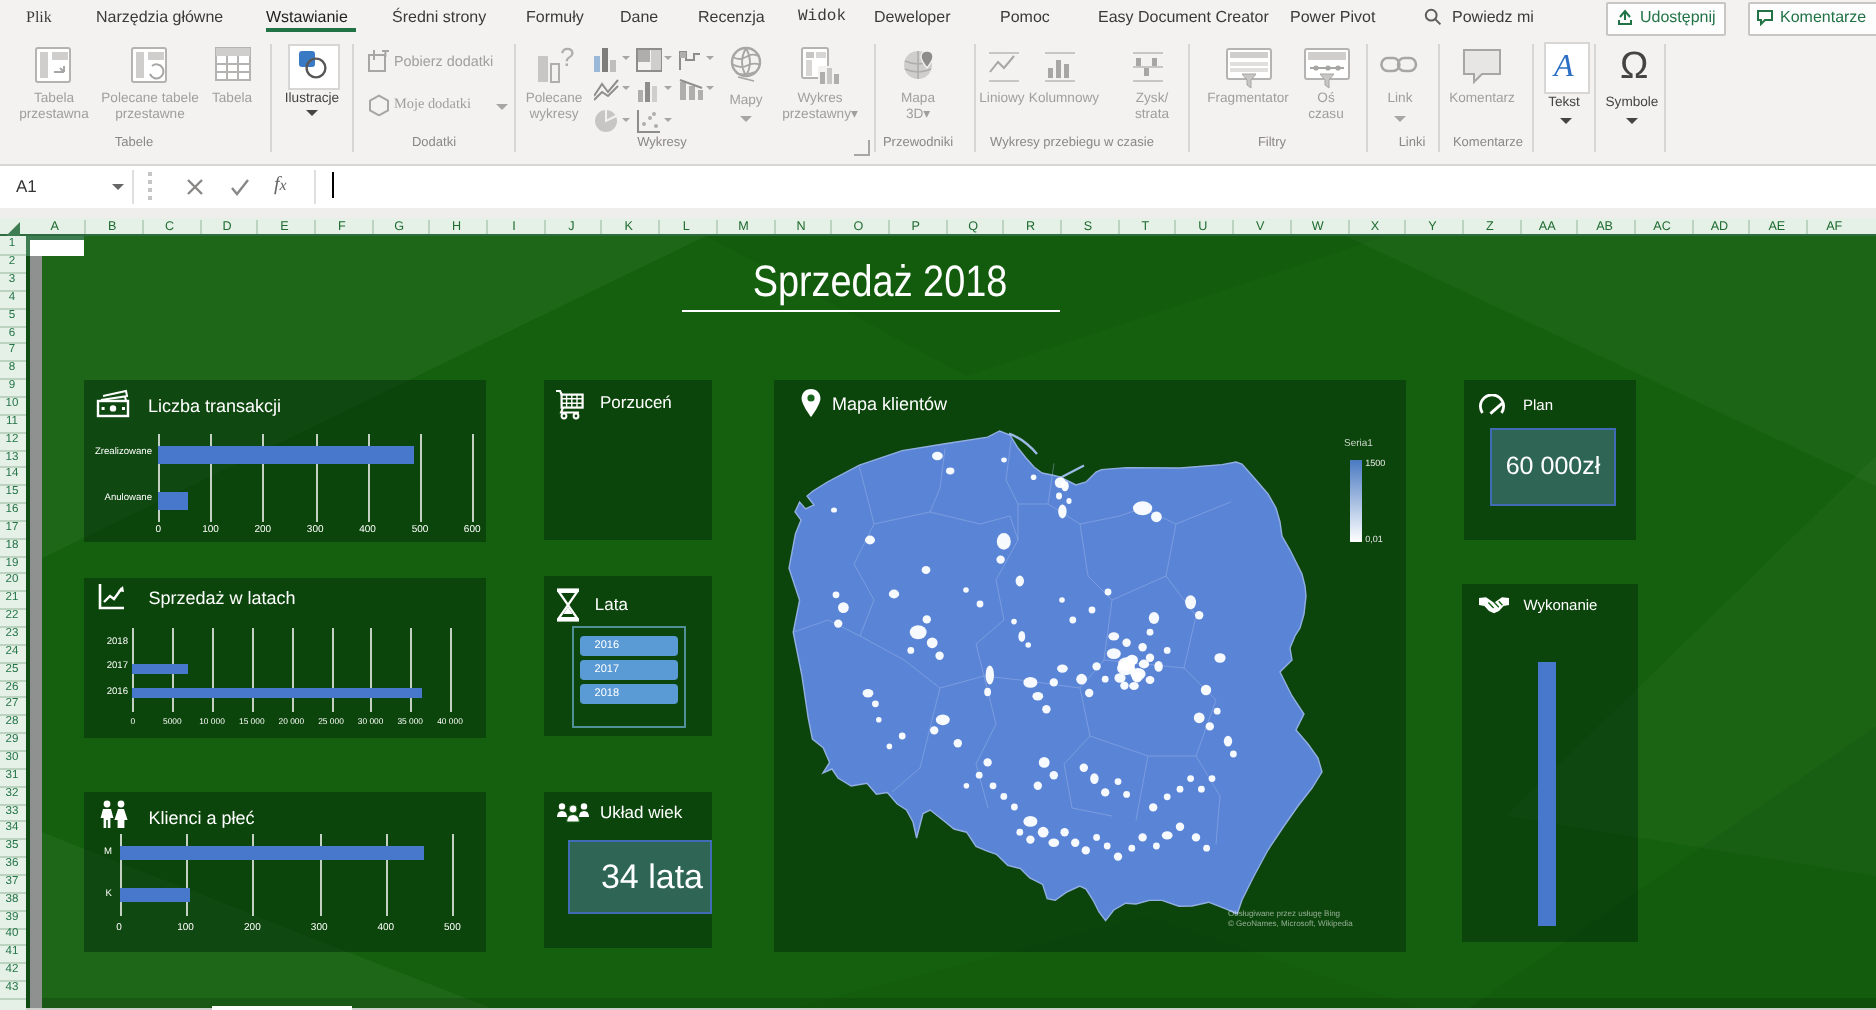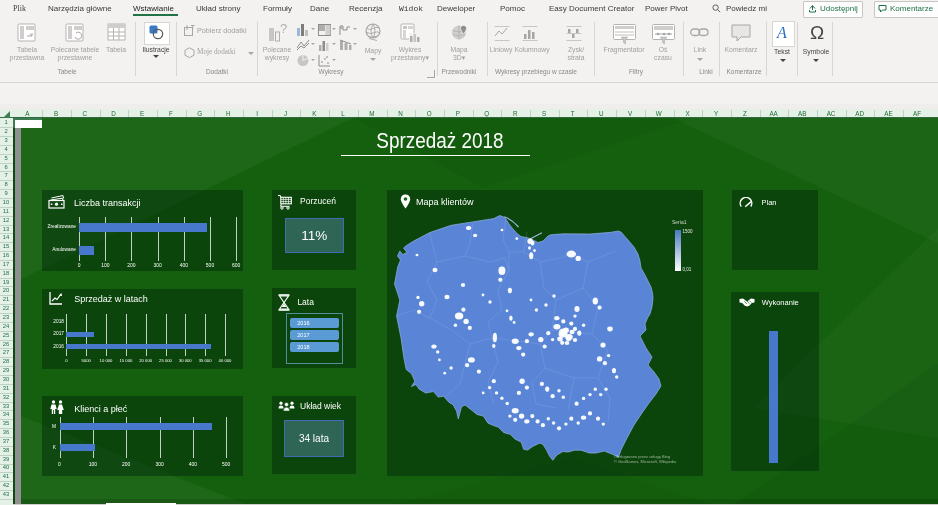--- a/index.html
+++ b/index.html
@@ -32,21 +32,21 @@
   .tealbox{position:absolute;background:#2e6555;border:1px solid #3f6cb5;color:#fff;text-align:center;}
 </style>
 </head>
 <body>
 <div id="app">
   <div id="tabbar">
     <div class="tab" style="left:13px;font-family:Liberation Serif, serif;">Plik</div>
     <div class="tab" style="left:48px;">Narzędzia główne</div>
     <div class="tab" style="left:133px;color:#222;">Wstawianie</div>
     <div class="abs" style="left:133px;top:14px;width:45px;height:2px;background:#217346;"></div>
-    <div class="tab" style="left:196px;">Układ strony</div>
+    <div class="tab" style="left:196px;">Średni strony</div>
     <div class="tab" style="left:263px;">Formuły</div>
     <div class="tab" style="left:310px;">Dane</div>
     <div class="tab" style="left:349px;">Recenzja</div>
     <div class="tab" style="left:399px;font-family:Liberation Mono, monospace;">Widok</div>
     <div class="tab" style="left:437px;">Deweloper</div>
     <div class="tab" style="left:500px;">Pomoc</div>
     <div class="tab" style="left:549px;">Easy Document Creator</div>
     <div class="tab" style="left:645px;">Power Pivot</div>
     <svg class="abs" style="left:712px;top:4px;" width="9" height="9" viewBox="0 0 9 9">
         <circle cx="3.6" cy="3.6" r="2.7" fill="none" stroke="#605e5c" stroke-width="1"></circle>
@@ -266,20 +266,35 @@
         <text x="1" y="14" font-size="16" font-style="italic" fill="#2c6fc4" font-family="Liberation Serif">A</text>
       </svg>
     <div class="biglabel en" style="left:752px;top:30px;width:60px;">Tekst</div>
     <div class="abs" style="left:780px;top:41px;width:0;height:0;border-left:3px solid transparent;border-right:3px solid transparent;border-top:3px solid #444;"></div>
     
     <svg class="icon" style="left:807px;top:4px;" width="19" height="21" viewBox="0 0 19 21">
         <text x="3" y="17" font-size="19" fill="#444" font-family="Liberation Sans">Ω</text>
       </svg>
     <div class="biglabel en" style="left:786px;top:30px;width:60px;">Symbole</div>
     <div class="abs" style="left:813px;top:41px;width:0;height:0;border-left:3px solid transparent;border-right:3px solid transparent;border-top:3px solid #444;"></div>
+  </div>
+  <div id="fbar">
+    <div class="abs" style="left:8px;top:5px;font-size:8.5px;color:#333;">A1</div>
+    <div class="abs" style="left:56px;top:9px;width:0;height:0;border-left:3px solid transparent;border-right:3px solid transparent;border-top:3.5px solid #666;"></div>
+    <div class="abs" style="left:66px;top:2px;width:1px;height:17px;background:#e1dfdd;"></div>
+    <div class="abs" style="left:74px;top:3px;width:2px;height:2px;background:#c8c6c4;box-shadow:0 4px 0 #c8c6c4, 0 8px 0 #c8c6c4, 0 12px 0 #c8c6c4;"></div>
+    <svg class="abs" style="left:93px;top:6px;" width="9" height="9" viewBox="0 0 9 9">
+        <path d="M1 1 L8 8 M8 1 L1 8" stroke="#8a8886" stroke-width="1.2"></path>
+      </svg>
+    <svg class="abs" style="left:115px;top:6px;" width="10" height="9" viewBox="0 0 10 9">
+        <path d="M1 5 L3.5 8 L9 1" stroke="#8a8886" stroke-width="1.2" fill="none"></path>
+      </svg>
+    <div class="abs" style="left:137px;top:4px;font-size:10px;font-style:italic;color:#666;font-family:'Liberation Serif',serif;">f<span style="font-size:8px;">x</span></div>
+    <div class="abs" style="left:157px;top:2px;width:1px;height:17px;background:#e1dfdd;"></div>
+    <div class="abs" style="left:166px;top:3px;width:1px;height:13px;background:#000;"></div>
   </div>
   <div id="colhead">
     <div class="abs" style="left:0;top:5px;width:938px;height:9px;background:#e5f0e6;border-bottom:1.2px solid #2e6b40;box-sizing:border-box;"></div>
     <div class="abs" style="left:3px;top:7px;width:0;height:0;border-left:7px solid transparent;border-bottom:7px solid #3e7d52;"></div>
     <div class="ch" style="left:13.4px;">A</div>
     <div class="ch" style="left:42.1px;">B</div>
     <div class="abs" style="left:42.1px;top:6px;width:1px;height:7px;background:#bcd3c0;"></div>
     <div class="ch" style="left:70.8px;">C</div>
     <div class="abs" style="left:70.8px;top:6px;width:1px;height:7px;background:#bcd3c0;"></div>
     <div class="ch" style="left:99.5px;">D</div>
@@ -448,21 +463,20 @@
     <div class="axlab" style="left:213.2px;top:343px;">500</div>
     <svg class="abs" style="left:263.5px;top:76px;" width="16" height="16" viewBox="0 0 16 16">
       <path d="M1 1.5 h2 l1 2" fill="none" stroke="#fff" stroke-width="1.1"></path>
       <rect x="3.8" y="3.3" width="10.5" height="6.5" fill="none" stroke="#fff" stroke-width="1.1"></rect>
       <path d="M6.3 3.3 v6.5 M8.9 3.3 v6.5 M11.5 3.3 v6.5 M3.8 5.4 h10.5 M3.8 7.6 h10.5" stroke="#fff" stroke-width="0.7"></path>
       <path d="M4.5 9.8 l-1 2.5 h9" fill="none" stroke="#fff" stroke-width="1"></path>
       <circle cx="5" cy="14" r="1.2" fill="none" stroke="#fff" stroke-width="1"></circle>
       <circle cx="11" cy="14" r="1.2" fill="none" stroke="#fff" stroke-width="1"></circle>
     </svg>
     <div class="ptitle" style="left:287px;top:77.8px;font-size:8.5px;">Porzuceń</div>
-    <div class="tealbox" style="left:272px;top:100px;width:56.5px;height:33px;line-height:33px;font-size:13.5px;">11%</div>
     <svg class="abs" style="left:264px;top:175.5px;" width="14" height="17" viewBox="0 0 14 17">
       <path d="M1.5 1 h11" stroke="#fff" stroke-width="1.6"></path>
       <path d="M1.5 16 h11" stroke="#fff" stroke-width="1.6"></path>
       <path d="M2.5 2 L7 8.5 L11.5 2 Z" fill="none" stroke="#fff" stroke-width="1.1"></path>
       <path d="M2.5 15 L7 8.5 L11.5 15 Z" fill="none" stroke="#fff" stroke-width="1.1"></path>
       <path d="M4.7 13 h4.6 L7 9.5 Z" fill="#fff"></path>
     </svg>
     <div class="ptitle" style="left:284.4px;top:179px;font-size:8.5px;">Lata</div>
     <div class="abs" style="left:273.3px;top:195.4px;width:56.3px;height:50.3px;border:1px solid rgba(105,170,200,0.75);box-sizing:border-box;"></div>
     <div class="abs" style="left:277.3px;top:199.7px;width:48.3px;height:10.2px;background:#5b9bd5;border-radius:2px;color:#fff;font-size:5.5px;line-height:10.2px;padding-left:7px;box-sizing:border-box;">2016</div>
@@ -470,26 +484,27 @@
     <div class="abs" style="left:277.3px;top:223.8px;width:48.3px;height:10.2px;background:#5b9bd5;border-radius:2px;color:#fff;font-size:5.5px;line-height:10.2px;padding-left:7px;box-sizing:border-box;">2018</div>
     <svg class="abs" style="left:263.5px;top:281.5px;" width="19" height="12" viewBox="0 0 19 12">
       <circle cx="4" cy="3.2" r="1.6" fill="#fff"></circle>
       <path d="M1.5 8.5 q0-3 2.5-3 q2.5 0 2.5 3 z" fill="#fff"></path>
       <circle cx="15" cy="3.2" r="1.6" fill="#fff"></circle>
       <path d="M12.5 8.5 q0-3 2.5-3 q2.5 0 2.5 3 z" fill="#fff"></path>
       <circle cx="9.5" cy="4.5" r="2" fill="#fff" stroke="#1a5c18" stroke-width="0.6"></circle>
       <path d="M6.3 11 q0-3.8 3.2-3.8 q3.2 0 3.2 3.8 z" fill="#fff" stroke="#1a5c18" stroke-width="0.6"></path>
     </svg>
     <div class="ptitle" style="left:287px;top:283px;font-size:8.5px;">Układ wiek</div>
-    <div class="tealbox" style="left:270.8px;top:301.6px;width:58.4px;height:35.6px;line-height:35.6px;font-size:10px;">34 lata</div>
+    <div class="tealbox" style="left:270.8px;top:301.6px;width:58.4px;height:35.6px;line-height:35.6px;font-size:17px;padding-left:12px;">34 lata</div>
     <svg class="abs" style="left:725px;top:78.5px;" width="16" height="11" viewBox="0 0 16 11">
       <path d="M3.2 9.5 A5.8 5.8 0 1 1 12.8 9.5" fill="none" stroke="#fff" stroke-width="1.4"></path>
       <path d="M7.2 9.8 L13.2 4.6" stroke="#fff" stroke-width="1.5"></path>
     </svg>
     <div class="ptitle" style="left:748.5px;top:80.3px;font-size:7.5px;">Plan</div>
+    <div class="tealbox" style="left:732px;top:96px;width:61px;height:36.6px;line-height:36.6px;font-size:12.5px;">60 000zł</div>
     <svg class="abs" style="left:725.5px;top:179.5px;" width="16" height="9" viewBox="0 0 16 9">
       <path d="M0.5 1 L4 0.6 L8 3.4 L12 0.6 L15.5 1 L15.5 4.5 L12.8 5 L10.5 7.5 L8 8.6 L5.5 7.5 L3.2 5 L0.5 4.5 Z" fill="#fff"></path>
       <path d="M5.2 3.2 l2.6 2.8 M8 3 l2.4 2.6 M10.4 2.6 l1.8 2" stroke="#17651a" stroke-width="0.7" fill="none"></path>
     </svg>
     <div class="ptitle" style="left:748.7px;top:180.3px;font-size:7.5px;">Wykonanie</div>
     <div class="bar" style="left:756px;top:212.6px;width:8.5px;height:132.8px;"></div>
     <svg class="abs" style="left:386.5px;top:76px;" width="11" height="15" viewBox="0 0 11 15">
       <path d="M5.5 0.5 C2.6 0.5 0.8 2.6 0.8 5.2 C0.8 8.3 5.5 14.5 5.5 14.5 C5.5 14.5 10.2 8.3 10.2 5.2 C10.2 2.6 8.4 0.5 5.5 0.5 Z" fill="#fff"></path>
       <circle cx="5.5" cy="5" r="1.8" fill="#17651a"></circle>
     </svg>

